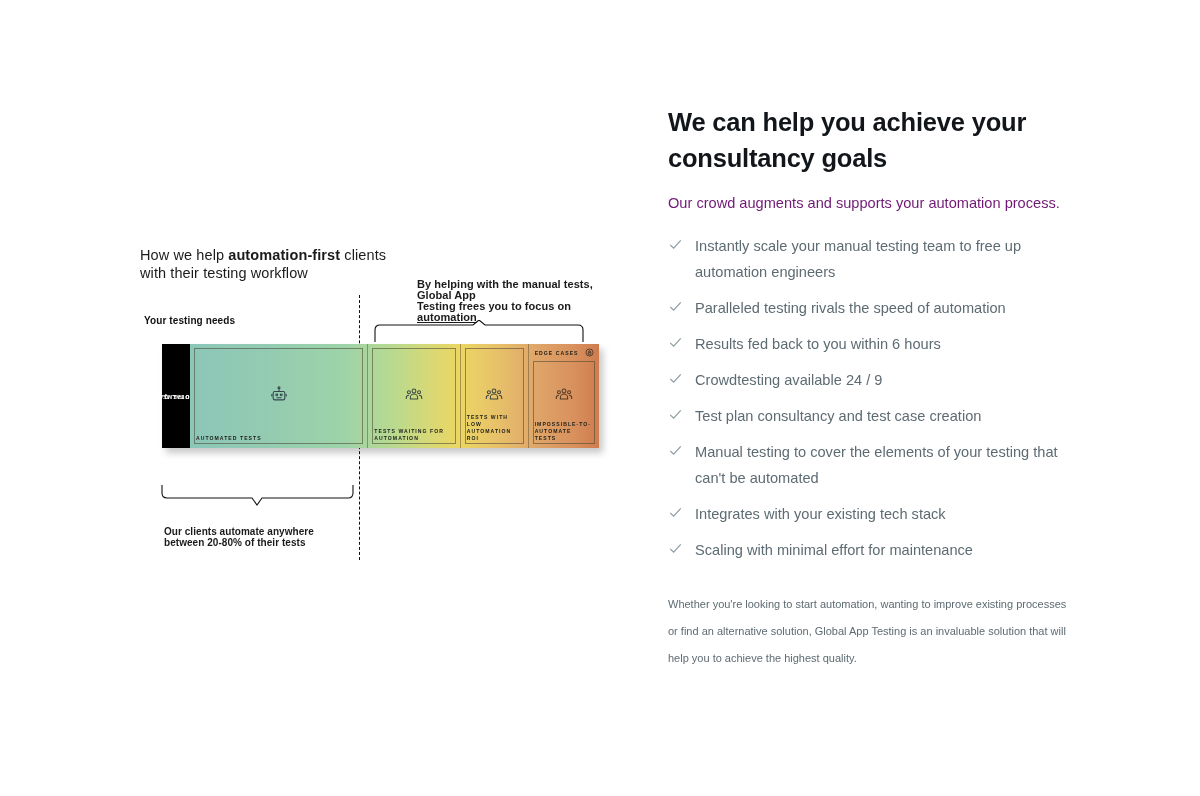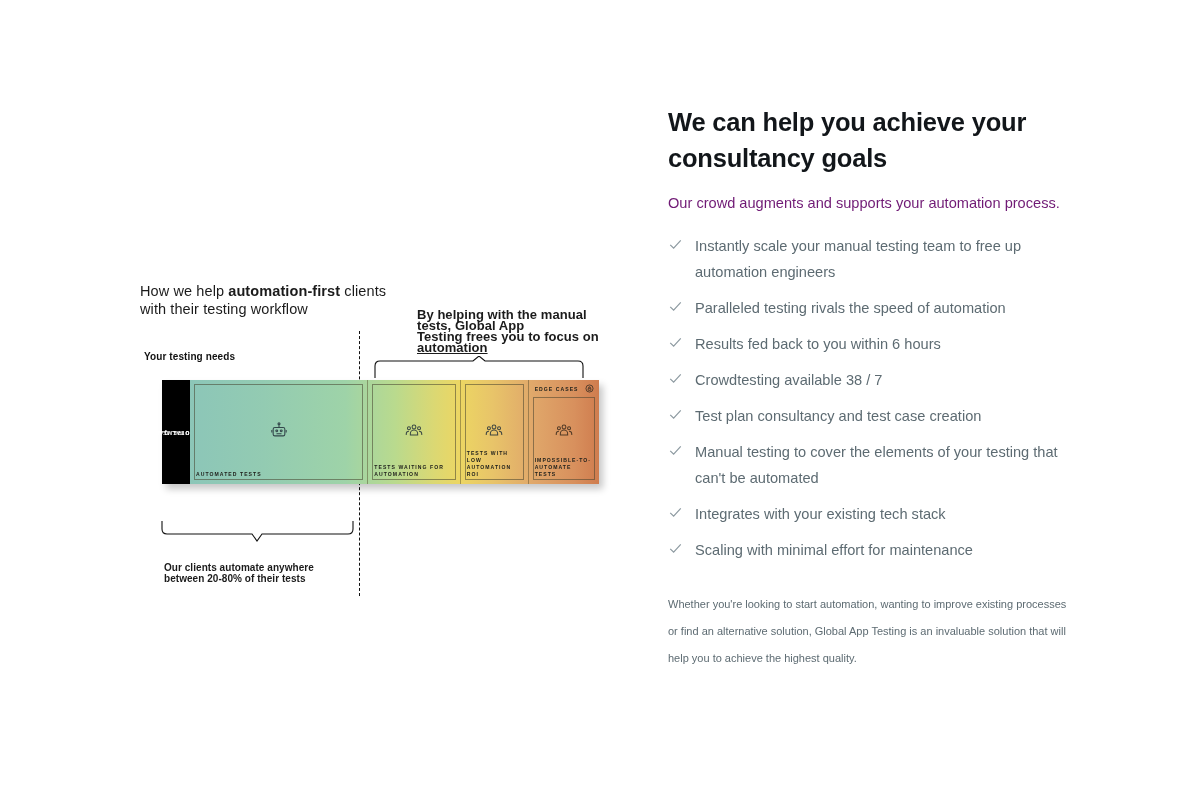--- a/index.html
+++ b/index.html
@@ -19,42 +19,41 @@
     background: #ffffff;
   }
 
   
   .infographic {
     position: absolute;
     left: 140px;
     top: 240px;
     width: 470px;
     height: 330px;
-    margin-top: 36px;
   }
 
   .info-title {
     position: absolute;
     left: 0px;
     top: 6px;
     width: 250px;
     font-size: 14.5px;
     line-height: 18px;
     color: #1b1b1b;
     font-weight: 400;
     letter-spacing: .1px;
   }
   .info-title b { font-weight: 700; }
 
   .note-top {
     position: absolute;
     left: 277px;
-    top: 33px;
+    top: 39px;
     width: 190px;
-    font-size: 13px;
+    font-size: 11px;
     line-height: 11px;
     font-weight: 700;
     color: #1b1b1b;
     letter-spacing: .05px;
   }
   .note-top u { text-decoration: underline; }
 
   .needs-label {
     position: absolute;
     left: 4px;
@@ -397,21 +396,21 @@
       <li>
         <svg class="tick" viewBox="0 0 20 20" fill="none" stroke="currentColor" stroke-width="1.6">
             <path d="M3 10.5 L7.5 15 L17 4.5"></path>
           </svg>
         <span>Results fed back to you within 6 hours</span>
       </li>
       <li>
         <svg class="tick" viewBox="0 0 20 20" fill="none" stroke="currentColor" stroke-width="1.6">
             <path d="M3 10.5 L7.5 15 L17 4.5"></path>
           </svg>
-        <span>Crowdtesting available 38 / 7</span>
+        <span>Crowdtesting available 24 / 9</span>
       </li>
       <li>
         <svg class="tick" viewBox="0 0 20 20" fill="none" stroke="currentColor" stroke-width="1.6">
             <path d="M3 10.5 L7.5 15 L17 4.5"></path>
           </svg>
         <span>Test plan consultancy and test case creation</span>
       </li>
       <li>
         <svg class="tick" viewBox="0 0 20 20" fill="none" stroke="currentColor" stroke-width="1.6">
             <path d="M3 10.5 L7.5 15 L17 4.5"></path>

